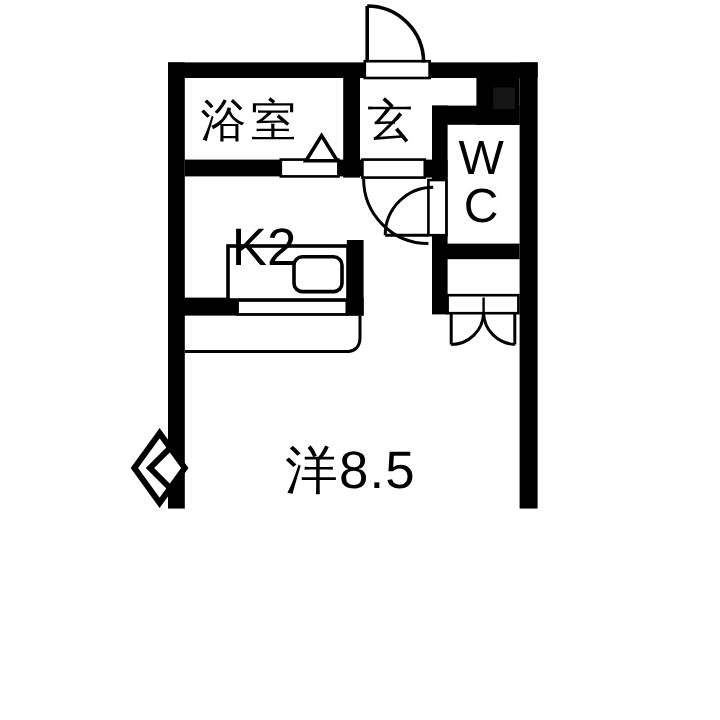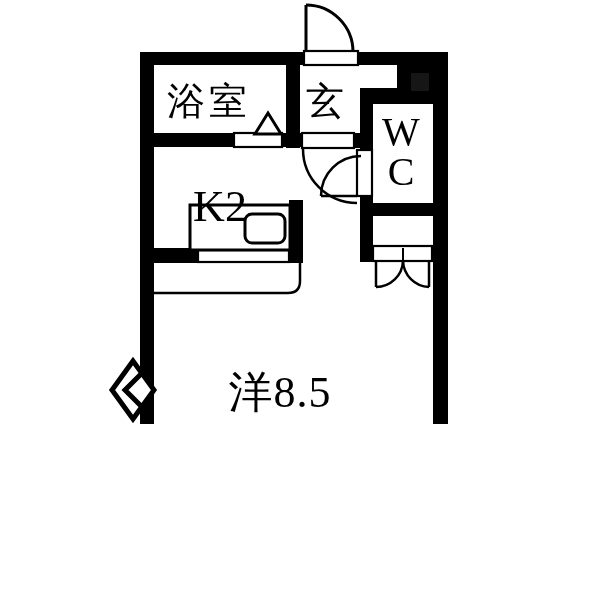--- a/index.html
+++ b/index.html
@@ -1,21 +1,21 @@
 <!DOCTYPE html>
 <html style="--wall: #000000; --bg: #ffffff; --accent: #161616;"><head>
 <meta charset="utf-8">
 <style>
   html,body{margin:0;padding:0;background:#ffffff;}
   .canvas{
     position:relative;
     width:600px;height:424px;
     background:var(--bg,#ffffff);
     overflow:hidden;
-    font-family:Liberation Serif, serif;
+    font-family:Liberation Sans, sans-serif;
   }
   .plan-svg{position:absolute;left:0;top:0;}
   .room-label{
     position:absolute;
     transform:translate(-50%,-50%);
     color:#000;
     white-space:nowrap;
     text-align:center;
     line-height:1;
     user-select:none;
@@ -102,15 +102,15 @@
 
   <div class="room-label label-entrance" style="left:325px;top:101px;">玄</div>
 
   <div class="room-label label-wc" style="left:401px;top:152px;">
     <div>W</div>
     <div>C</div>
   </div>
 
   <div class="room-label label-kitchen" style="left:220px;top:176px;margin-top:31px;">K2</div>
 
-  <div class="room-label label-mainroom" style="left:280px;top:393px;">洋8.5</div>
+  <div class="room-label label-mainroom" style="left:292px;top:393px;">洋8.5</div>
 
 </div>
 
 </body></html>

